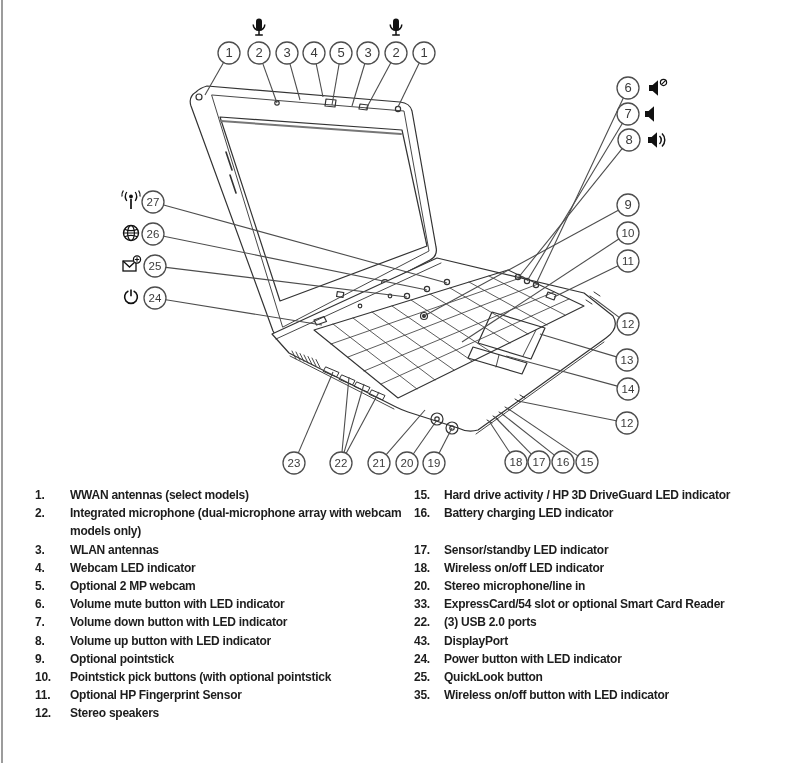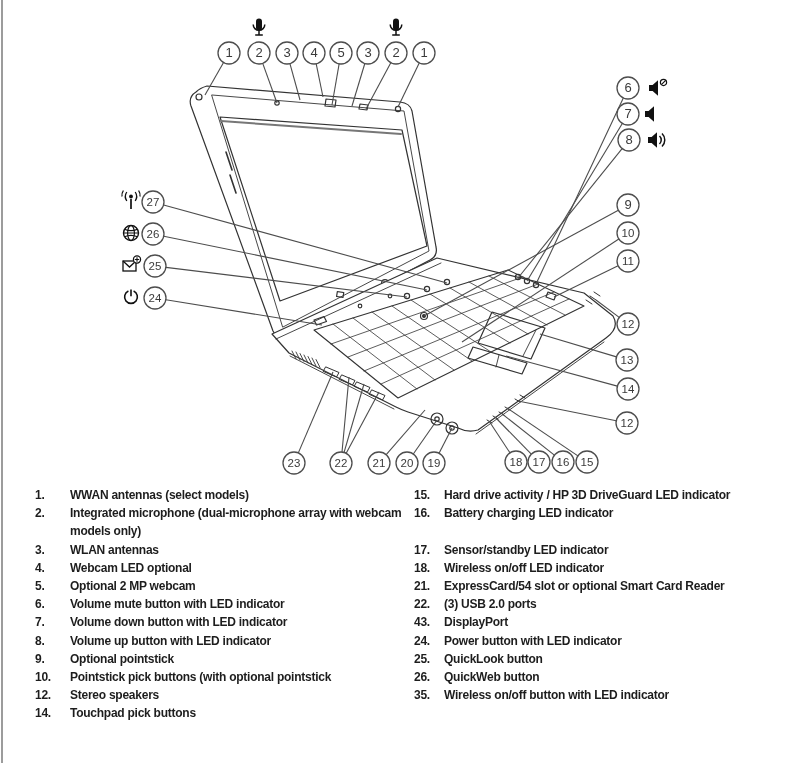--- a/index.html
+++ b/index.html
@@ -311,21 +311,21 @@
       <div class="legend-item">
         <span class="num">2.</span>
         <span class="txt">Integrated microphone (dual-microphone array with webcam models only)</span>
       </div>
       <div class="legend-item">
         <span class="num">3.</span>
         <span class="txt">WLAN antennas</span>
       </div>
       <div class="legend-item">
         <span class="num">4.</span>
-        <span class="txt">Webcam LED optional</span>
+        <span class="txt">Webcam LED indicator</span>
       </div>
       <div class="legend-item">
         <span class="num">5.</span>
         <span class="txt">Optional 2 MP webcam</span>
       </div>
       <div class="legend-item">
         <span class="num">6.</span>
         <span class="txt">Volume mute button with LED indicator</span>
       </div>
       <div class="legend-item">
@@ -338,68 +338,68 @@
       </div>
       <div class="legend-item">
         <span class="num">9.</span>
         <span class="txt">Optional pointstick</span>
       </div>
       <div class="legend-item">
         <span class="num">10.</span>
         <span class="txt">Pointstick pick buttons (with optional pointstick</span>
       </div>
       <div class="legend-item">
+        <span class="num">11.</span>
+        <span class="txt">Optional HP Fingerprint Sensor</span>
+      </div>
+      <div class="legend-item">
         <span class="num">12.</span>
         <span class="txt">Stereo speakers</span>
       </div>
-      <div class="legend-item">
-        <span class="num">14.</span>
-        <span class="txt">Touchpad pick buttons</span>
-      </div>
     </div>
   <div class="legend-col col-right" id="legend-right">
       <div class="legend-item">
         <span class="num">15.</span>
         <span class="txt">Hard drive activity / HP 3D DriveGuard LED indicator</span>
       </div>
       <div class="legend-item">
         <span class="num">16.</span>
         <span class="txt">Battery charging LED indicator</span>
       </div>
       <div class="spacer"></div>
       <div class="legend-item">
         <span class="num">17.</span>
         <span class="txt">Sensor/standby LED indicator</span>
       </div>
       <div class="legend-item">
         <span class="num">18.</span>
         <span class="txt">Wireless on/off LED indicator</span>
       </div>
       <div class="legend-item">
-        <span class="num">21.</span>
+        <span class="num">20.</span>
+        <span class="txt">Stereo microphone/line in</span>
+      </div>
+      <div class="legend-item">
+        <span class="num">33.</span>
         <span class="txt">ExpressCard/54 slot or optional Smart Card Reader</span>
       </div>
       <div class="legend-item">
         <span class="num">22.</span>
         <span class="txt">(3) USB 2.0 ports</span>
       </div>
       <div class="legend-item">
         <span class="num">43.</span>
         <span class="txt">DisplayPort</span>
       </div>
       <div class="legend-item">
         <span class="num">24.</span>
         <span class="txt">Power button with LED indicator</span>
       </div>
       <div class="legend-item">
         <span class="num">25.</span>
         <span class="txt">QuickLook button</span>
       </div>
       <div class="legend-item">
-        <span class="num">26.</span>
-        <span class="txt">QuickWeb button</span>
-      </div>
-      <div class="legend-item">
         <span class="num">35.</span>
         <span class="txt">Wireless on/off button with LED indicator</span>
       </div>
     </div>
 </div>
 
 </body></html>

